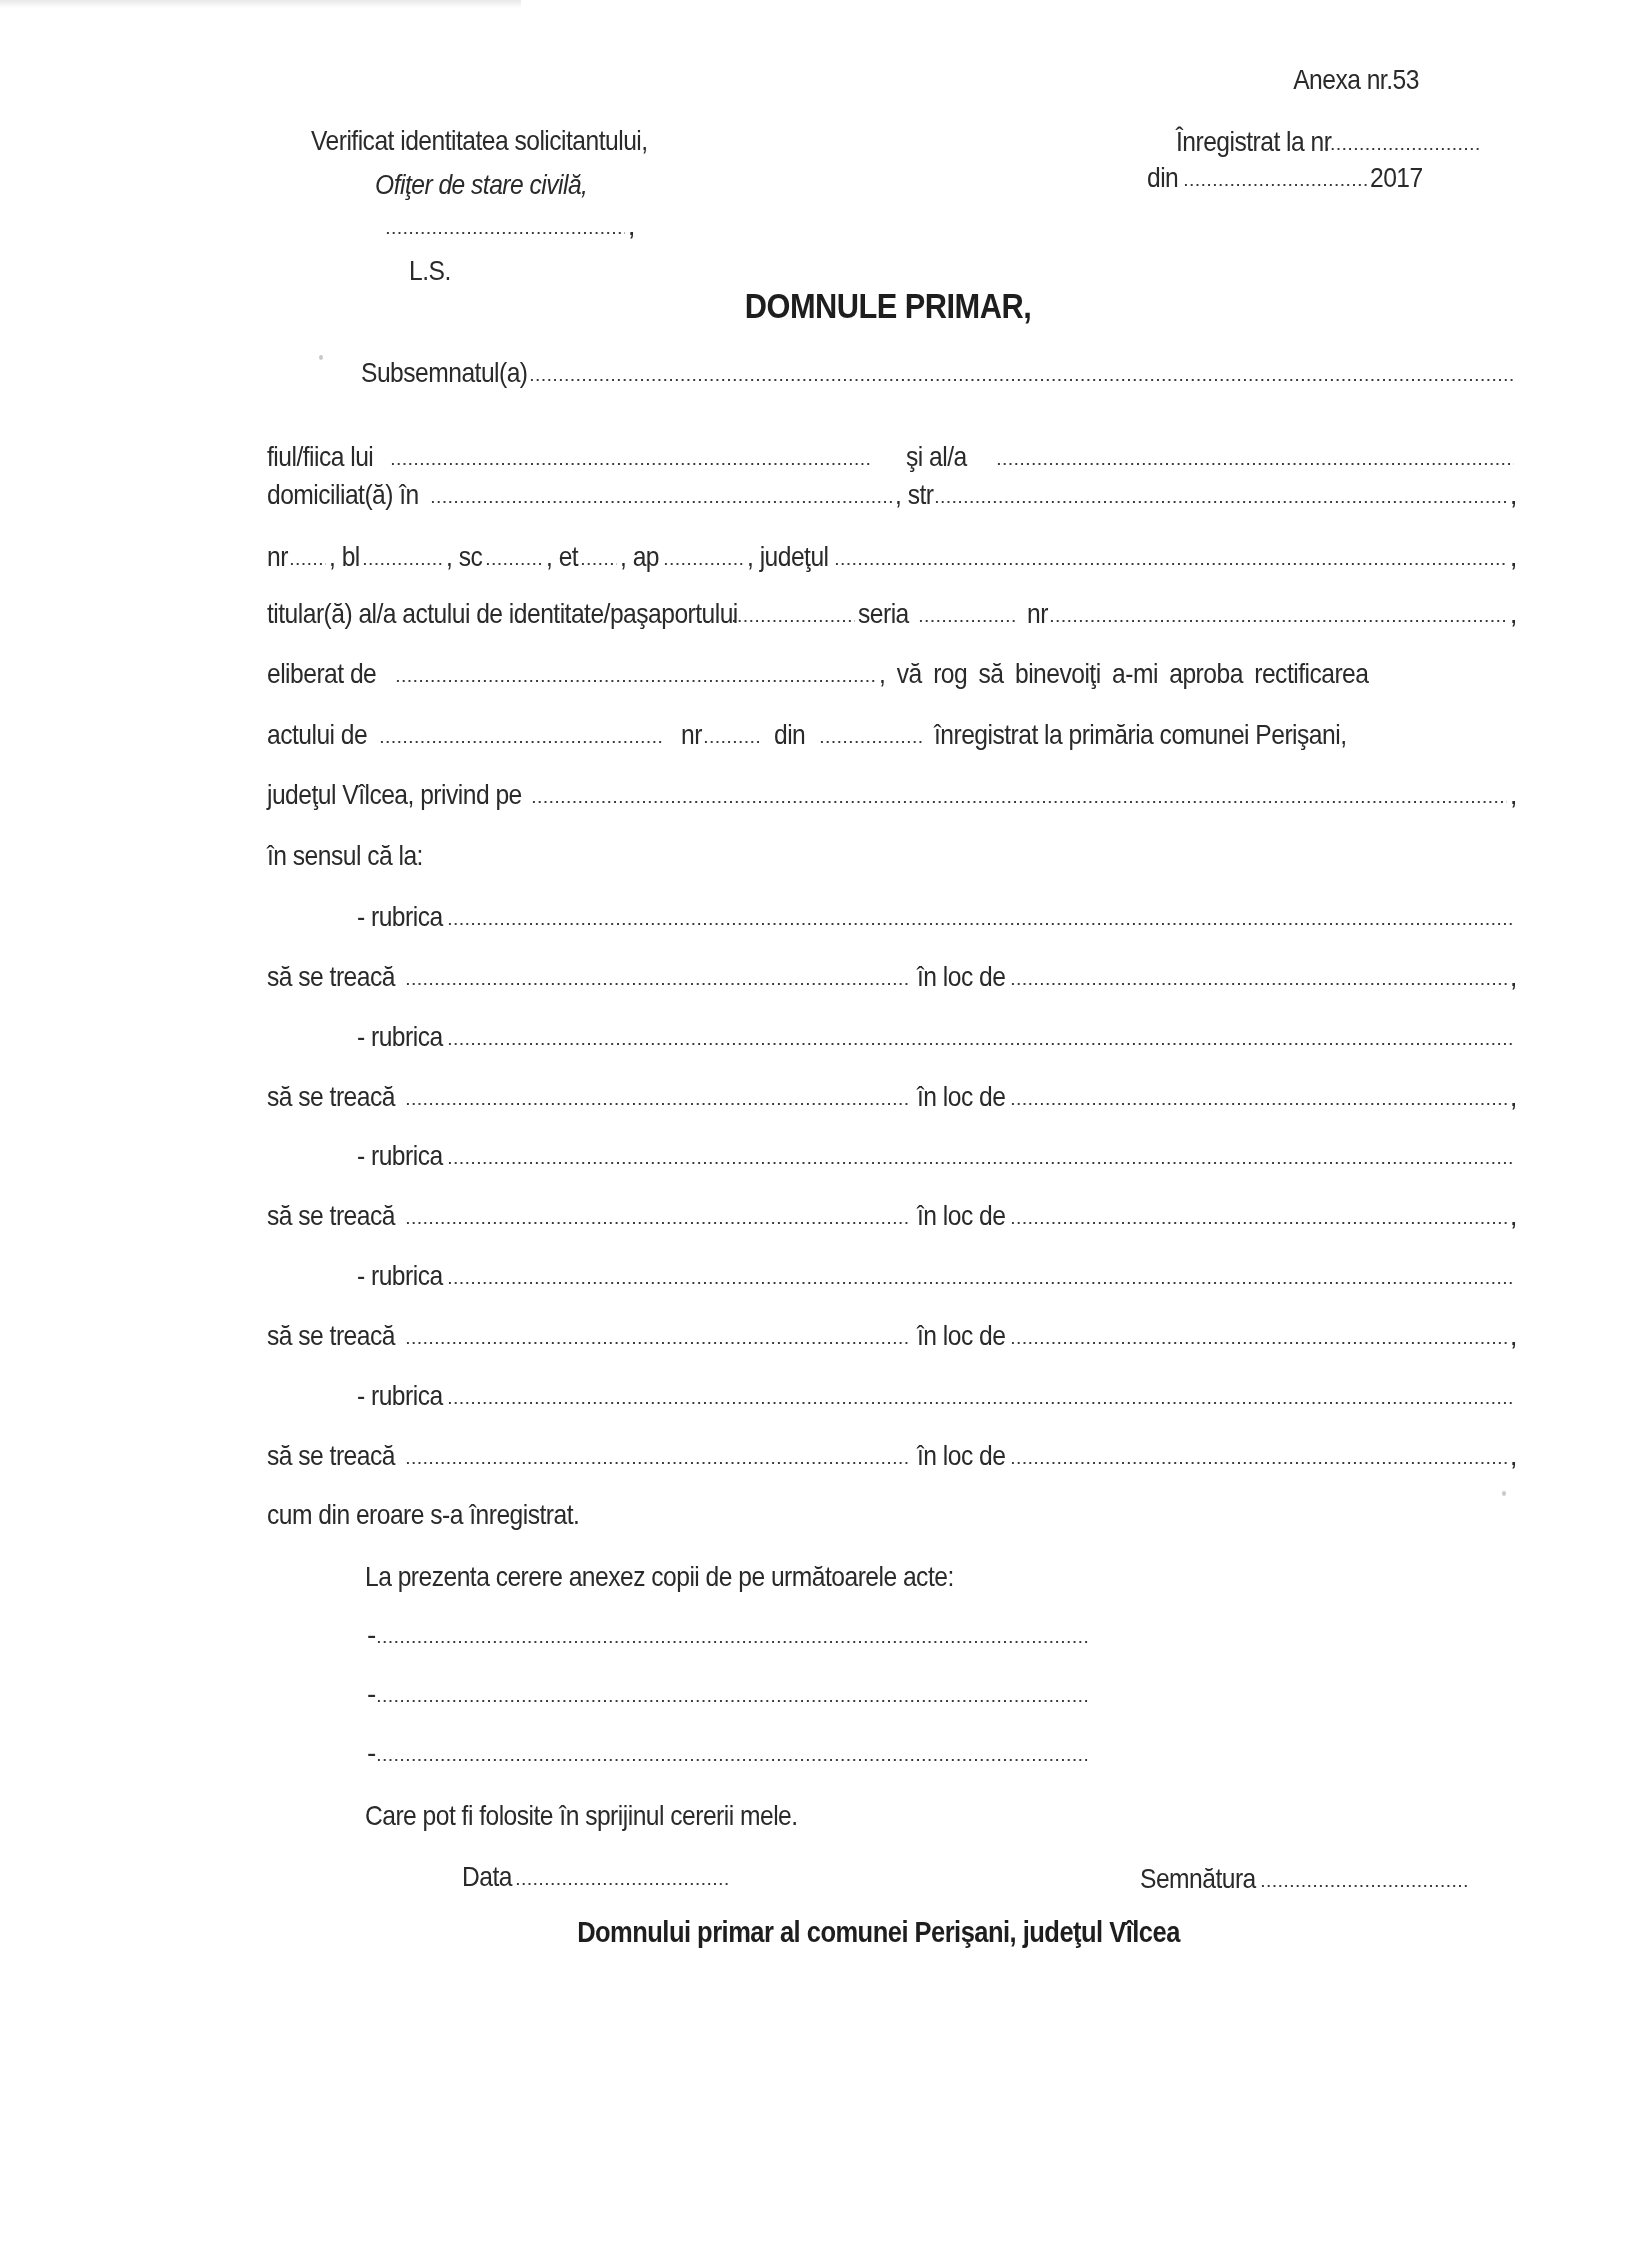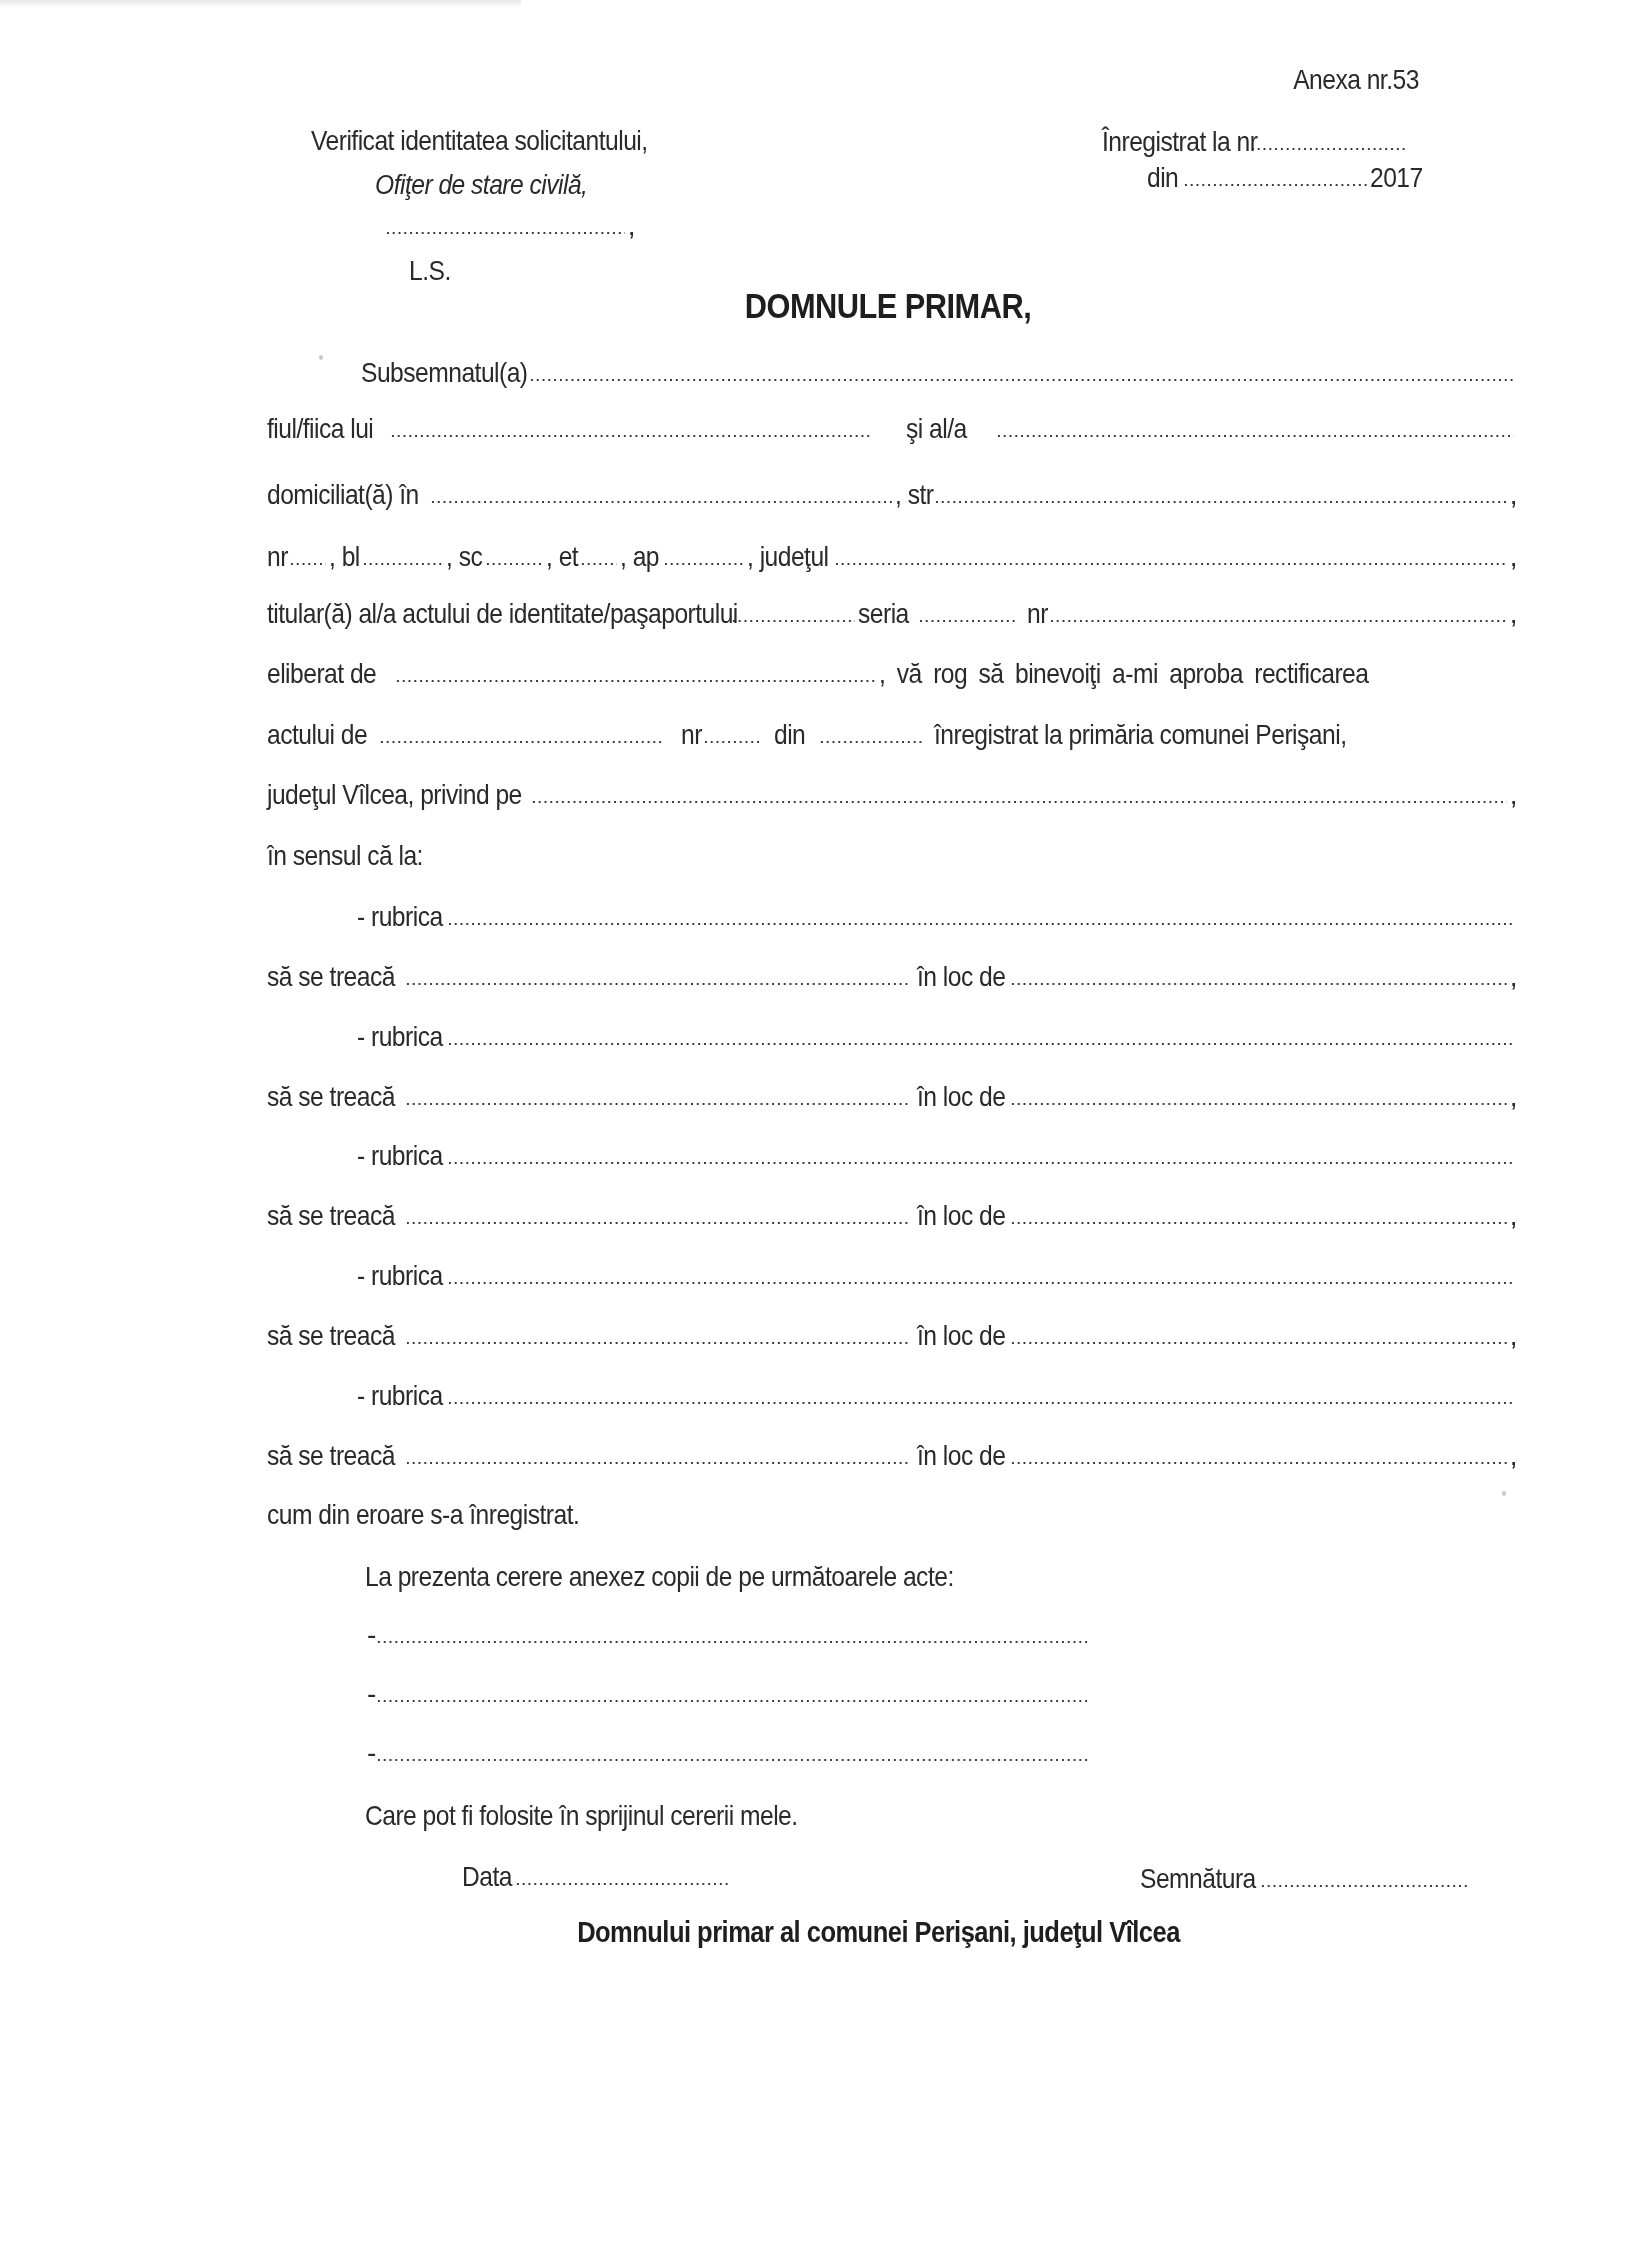--- a/index.html
+++ b/index.html
@@ -30,38 +30,38 @@
 <div class="t r" style="right:222px; top:66px;">Anexa nr.53</div>
 
 <div class="t" style="left:311px; top:127px;">Verificat identitatea solicitantului,</div>
 <div class="t it" style="left:375px; top:171px;">Ofiţer de stare civilă,</div>
 <div class="row" style="left:382px; width:253px; top:205px;">
   <span class="dots"></span>
   <span>,</span>
 </div>
 <div class="t" style="left:409px; top:257px;">L.S.</div>
 
-<div class="row" style="left:1102px; width:309px; top:121px;">
+<div class="row" style="left:1176px; width:309px; top:121px;">
   <span class="sq">Înregistrat la nr</span>
   <span class="dots" style="margin-left:-29px"></span>
 </div>
 <div class="row" style="left:1147px; width:275px; top:157px;">
   <span class="sq">din</span>
   <span class="dots" style="margin-left:0"></span>
   <span class="sq" style="margin-right:-7.7px">2017</span>
 </div>
 
 <div class="t b c" style="left:637px; top:288px; font-size:35px; width:502px; text-align:center;">DOMNULE PRIMAR,</div>
 
 <div class="row" style="left:361px; width:1157px; top:352px;">
   <span class="sq">Subsemnatul(a)</span>
   <span class="dots" style="margin-left:-21px"></span>
 </div>
 
-<div class="row" style="top:408px;gap:16px;">
+<div class="row" style="top:436px;gap:16px;">
   <span class="sq">fiul/fiica  lui</span>
   <span class="dots fixed" style="width:483px; margin-left:-13.5px"></span>
   <span class="sq" style="margin-left:13.5px">şi  al/a</span>
   <span class="dots" style="margin-left:5.8px"></span>
 </div>
 
 <div class="row" style="top:474px;">
   <span class="sq">domiciliat(ă) în</span>
   <span class="dots fixed" style="width:462px; margin-left:-9.7px"></span>
   <span class="sq">, str</span>

